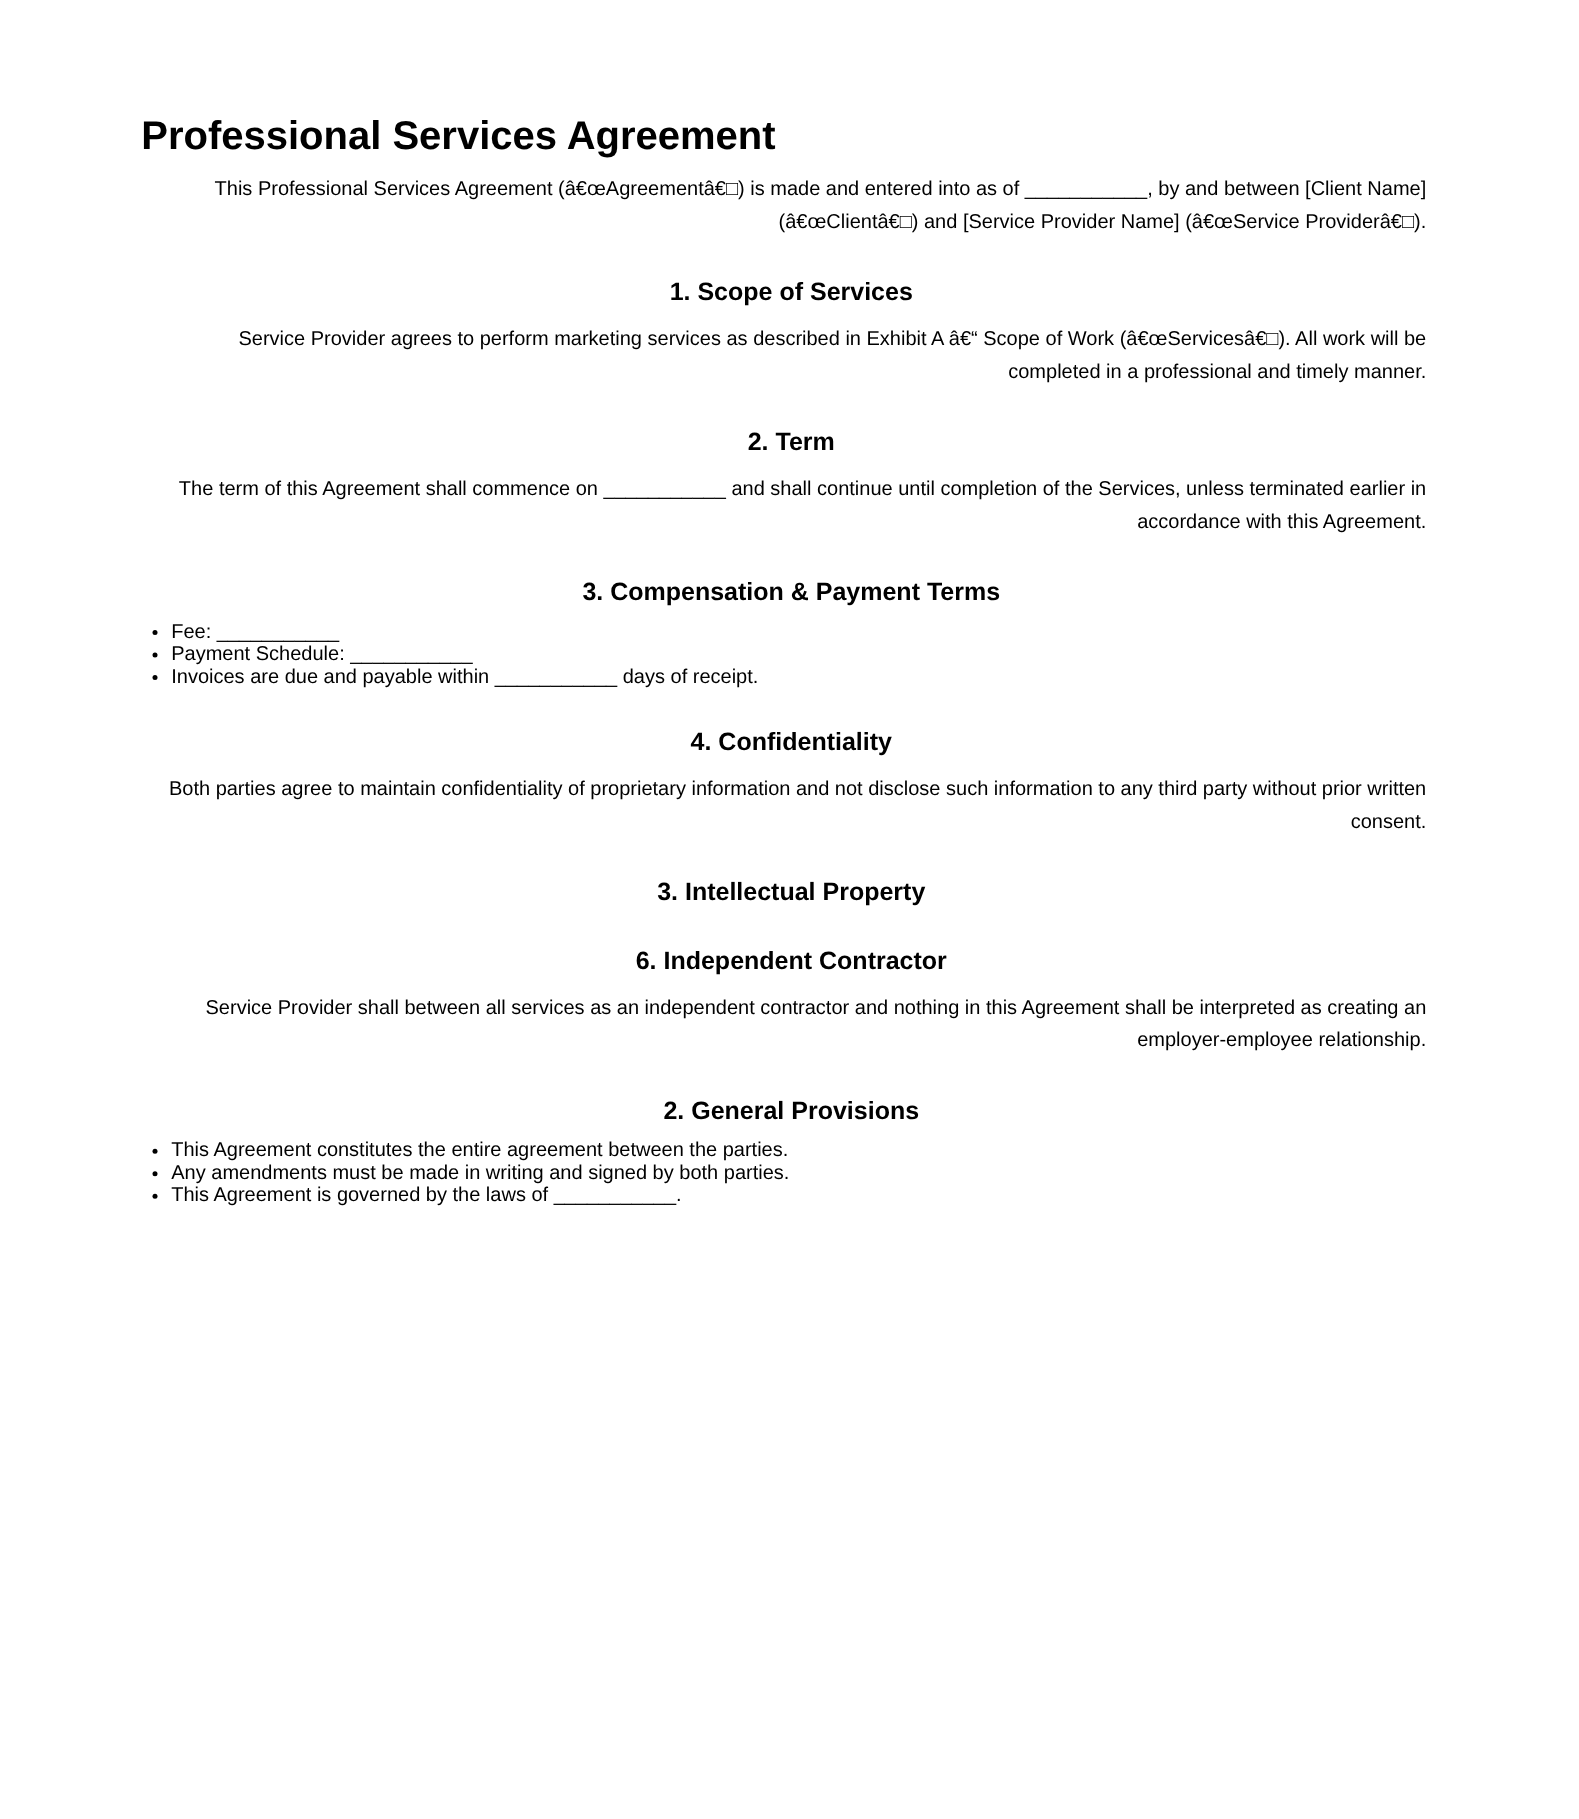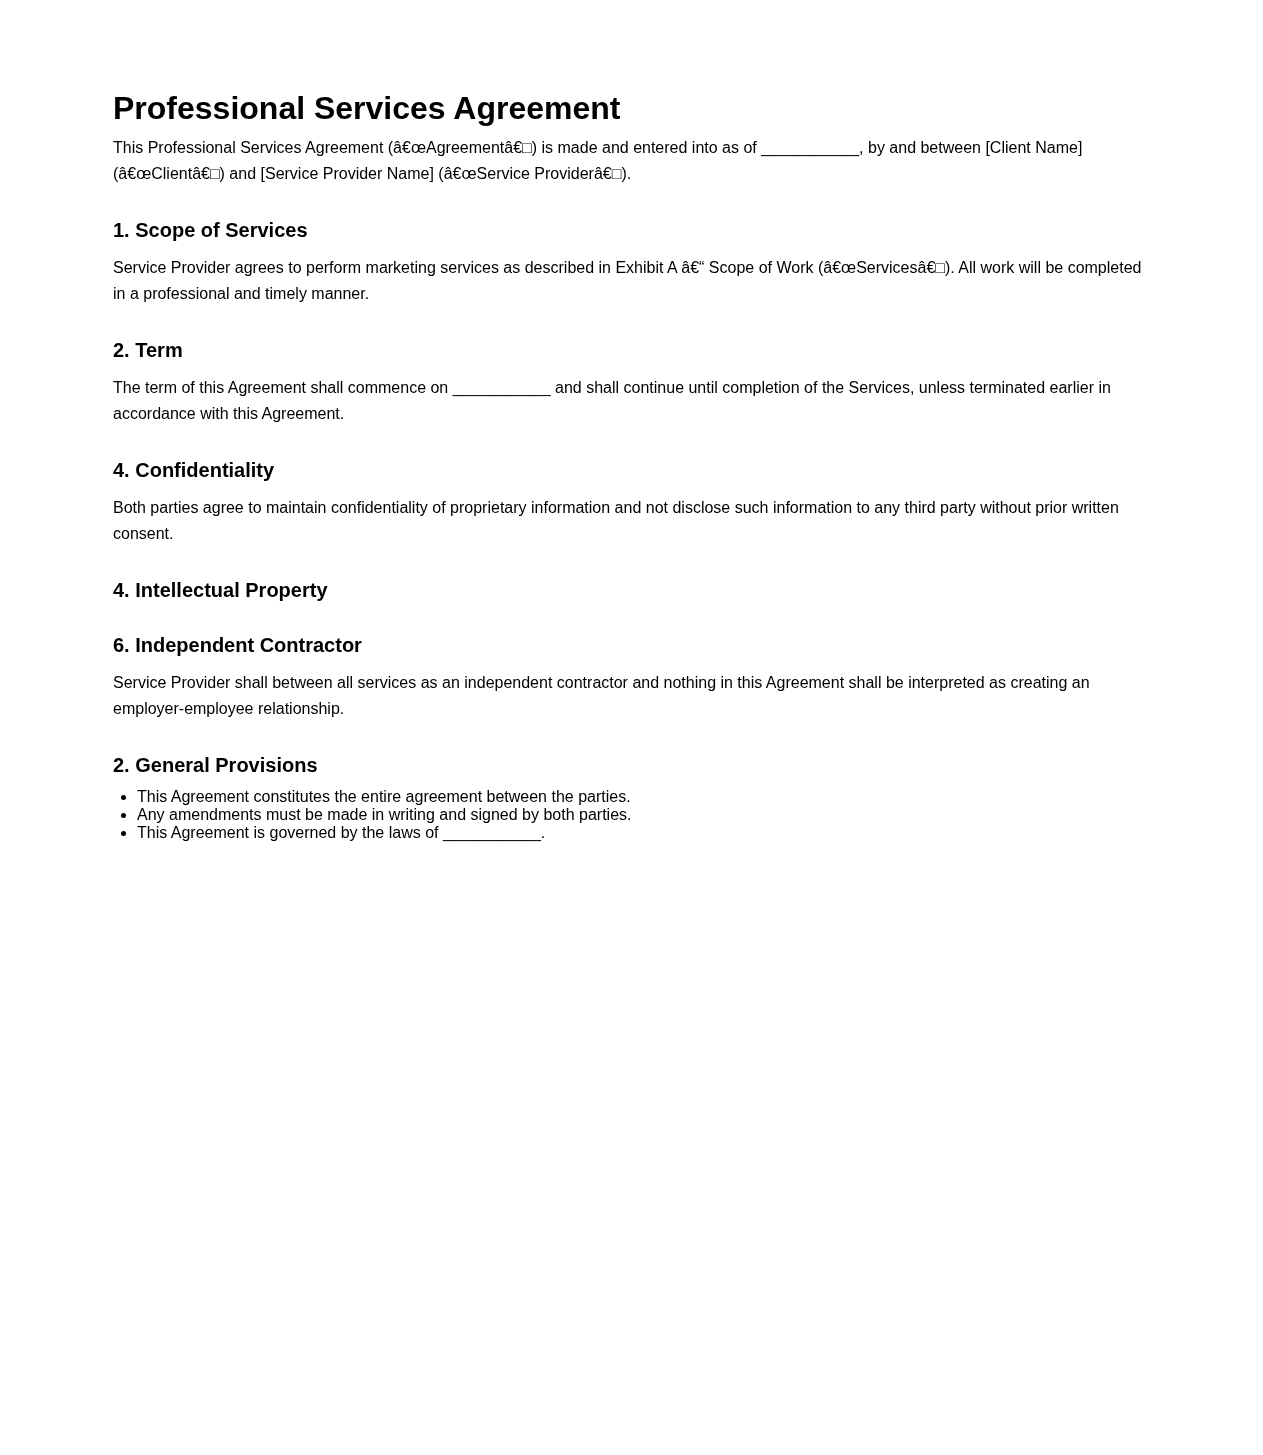--- a/index.html
+++ b/index.html
@@ -20,27 +20,29 @@
   h1 {
     font-size: 32px;
     font-weight: bold;
     line-height: 37px;
     margin: 0 0 8px 0;
   }
   h1 span { display: block; }
   p {
     font-size: 16px;
     line-height: 26px;
-    margin: 0;
+    margin: 12px;
+    text-align: right;
   }
   h2 {
     font-size: 20px;
     font-weight: bold;
     line-height: 24px;
-    margin: 0;
+    margin: 12px;
+    text-align: center;
   }
   .section { margin-top: 31px; }
   .section h2 { margin-bottom: 13px; }
   ul {
     margin: 0;
     padding-left: 24px;
     font-size: 16px;
     line-height: 18px;
   }
   ul li { margin: 0; }
@@ -60,28 +62,36 @@
   <div class="section">
     <h2>1. Scope of Services</h2>
     <p>Service Provider agrees to perform marketing services as described in Exhibit A â€“ Scope of Work (â€œServicesâ€□). All work will be completed in a professional and timely manner.</p>
   </div>
 
   <div class="section">
     <h2>2. Term</h2>
     <p>The term of this Agreement shall commence on ___________ and shall continue until completion of the Services, unless terminated earlier in accordance with this Agreement.</p>
   </div>
 
+  <div class="section section-list">
+    <h2>3. Compensation &amp; Payment Terms</h2>
+    <ul>
+      <li>Fee: ___________</li>
+      <li>Payment Schedule: ___________</li>
+      <li>Invoices are due and payable within ___________ days of receipt.</li>
+    </ul>
+  </div>
 
   <div class="section section-after-list">
     <h2>4. Confidentiality</h2>
     <p>Both parties agree to maintain confidentiality of proprietary information and not disclose such information to any third party without prior written consent.</p>
   </div>
 
   <div class="section">
-    <h2>4. Intellectual Property</h2>
+    <h2>3. Intellectual Property</h2>
   </div>
 
   <div class="section">
     <h2>6. Independent Contractor</h2>
     <p>Service Provider shall between all services as an independent contractor and nothing in this Agreement shall be interpreted as creating an employer-employee relationship.</p>
   </div>
 
 
   <div class="section section-list">
     <h2>2. General Provisions</h2>

